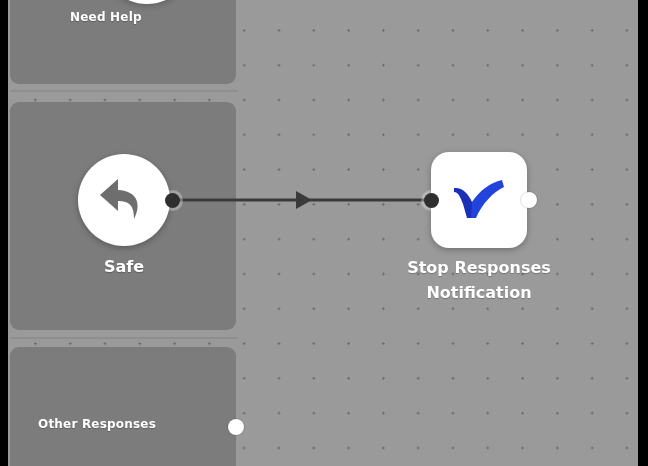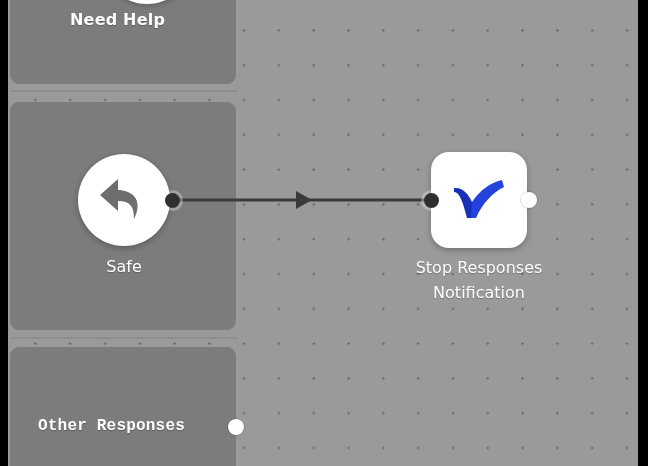--- a/index.html
+++ b/index.html
@@ -63,21 +63,21 @@
     left: 10px;
     width: 228px;
     height: 2px;
     background: #8e8e8e;
     border-radius: 1px;
   }
 
   .lane-label {
     position: absolute;
     color: #ffffff;
-    font-size: 16px;
+    font-size: 12px;
     font-weight: bold;
     letter-spacing: 0.2px;
     white-space: nowrap;
     text-shadow: 0 1px 1px rgba(0,0,0,0.25);
   }
 
   
   .port {
     position: absolute;
     border-radius: 50%;
@@ -114,21 +114,21 @@
     background: #ffffff;
     box-shadow: 0 2px 6px rgba(0,0,0,0.28);
     display: flex;
     align-items: center;
     justify-content: center;
   }
   .node-label {
     position: absolute;
     color: #ffffff;
     font-size: 16px;
-    font-weight: normal;
+    font-weight: bold;
     text-align: center;
     line-height: 25px;
     white-space: pre-line;
     text-shadow: 0 1px 1px rgba(0,0,0,0.25);
   }
 
   
   .node-circle-clipped {
     position: absolute;
     width: 92px;
@@ -182,19 +182,19 @@
       <path d="M4 14 C12 13 18 19 22 28 L25 44 L17 44 L13 30 C10 22 8 18 4 18 Z" fill="#1a2fb8"></path>
       <path d="M22 28 C30 16 40 9 52 6 L54 13 C43 18 32 30 26 44 L21 44 Z" fill="#2244dd"></path>
     </svg>
   </div>
   <div class="node-label" style="left:399px; top:255px; width:160px;">Stop Responses
 Notification</div>
 
   <div class="port port-filled" style="left:424px; top:193px;"></div>
   <div class="port port-open" style="left:521px; top:192px;"></div>
 
-  <div class="lane-label" style="left:38px; top:417px;font-family:Liberation Mono, monospace;">Other Responses</div>
+  <div class="lane-label" style="left:38px; top:417px;">Other Responses</div>
   <div class="port port-open" style="left:228px; top:419px;"></div>
 
   <div class="gutter-left"></div>
   <div class="gutter-right"></div>
 
 </div>
 
 </body></html>

